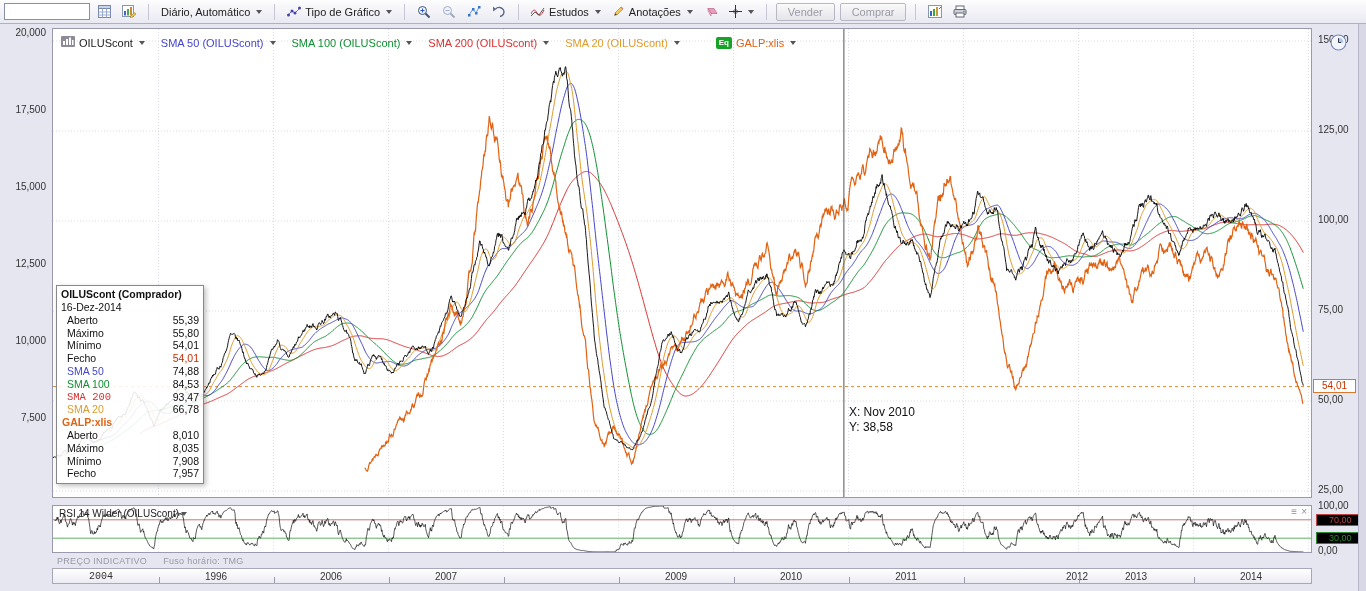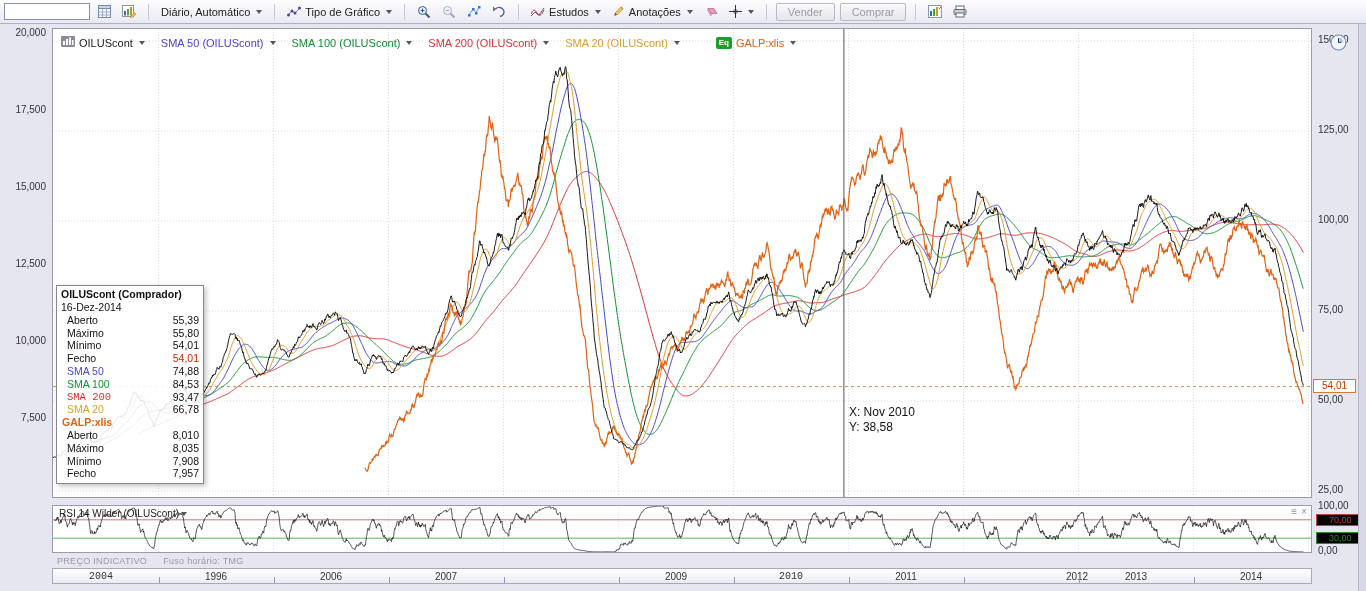--- a/index.html
+++ b/index.html
@@ -404,21 +404,21 @@
     <span>PREÇO INDICATIVO</span>
     <span>Fuso horário: TMG</span>
   </div>
   <div class="xaxis" id="x-axis">
       <div class="year-label" style="left: 28px; font-family: Liberation Mono, monospace;">2004</div>
       <div class="year-label" style="left: 143px;">1996</div>
       <div class="year-label" style="left: 258px;">2006</div>
       <div class="year-label" style="left: 373px;">2007</div>
       <div class="year-label" style="left: 488px; margin-top: 20px;">2008</div>
       <div class="year-label" style="left: 603px;">2009</div>
-      <div class="year-label" style="left: 718px; font-family: Liberation Mono, monospace;">2010</div>
+      <div class="year-label" style="left: 718px;">2010</div>
       <div class="year-label" style="left: 833px;">2011</div>
       <div class="year-label" style="left: 1004px;">2012</div>
       <div class="year-label" style="left: 1063px;">2013</div>
       <div class="year-label" style="left: 1178px;">2014</div>
       <div class="year-tick" style="left: 105.5px;"></div>
       <div class="year-tick" style="left: 220.5px;"></div>
       <div class="year-tick" style="left: 335.5px;"></div>
       <div class="year-tick" style="left: 450.5px;"></div>
       <div class="year-tick" style="left: 565.5px;"></div>
       <div class="year-tick" style="left: 680.5px;"></div>

